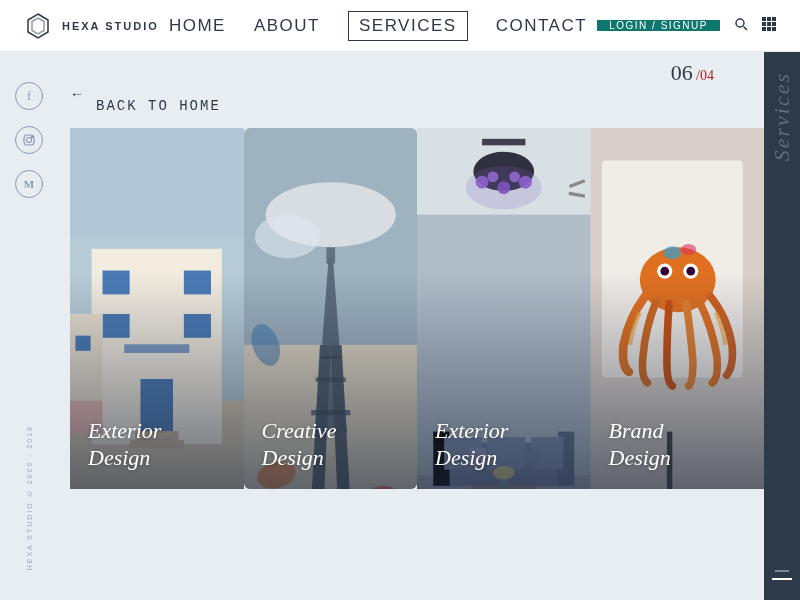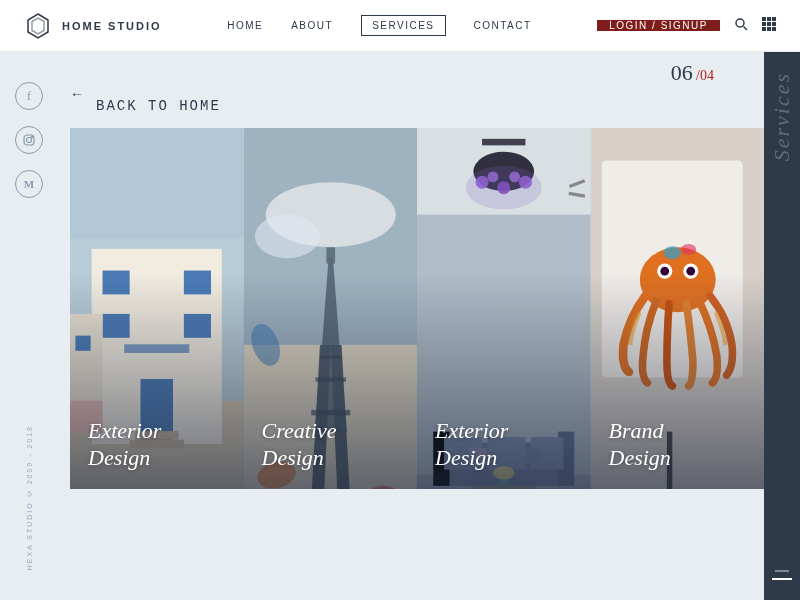--- a/index.html
+++ b/index.html
@@ -37,42 +37,42 @@
       letter-spacing: 2px;
       color: #2d3a4a;
     }
     .nav {
       display: flex;
       align-items: center;
       gap: 28px;
     }
     .nav-item {
       font-family: 'Arial', sans-serif;
-      font-size: 10px;
+      font-size: 17px;
       letter-spacing: 1.5px;
       color: #2d3a4a;
       text-transform: uppercase;
       cursor: pointer;
       text-decoration: none;
     }
     .nav-item.active {
       border: 1px solid #2d3a4a;
       padding: 4px 10px;
     }
     .header-right {
       display: flex;
       align-items: center;
       gap: 14px;
     }
     .login-btn {
       font-family: 'Arial', sans-serif;
       font-size: 10px;
       letter-spacing: 1.5px;
       color: #fff;
-      background: #7f1d1d;
+      background: #0f766e;
       padding: 0 12px;
       text-transform: uppercase;
       cursor: pointer;
     }
     .icon-btn {
       color: #2d3a4a;
       font-size: 14px;
       cursor: pointer;
     }
 
@@ -147,20 +147,21 @@
       overflow: hidden;
       cursor: pointer;
     }
 
     
     .card-exterior {
       background: linear-gradient(135deg, #c8d8e8 0%, #a8b8d0 100%);
     }
     .card-creative {
       background: linear-gradient(135deg, #e0d4c8 0%, #d4c8b8 100%);
+      border-radius: 6px;
     }
     .card-interior {
       background: linear-gradient(135deg, #d8e0e8 0%, #c8d4dc 100%);
     }
     .card-brand {
       background: linear-gradient(135deg, #e8e0d8 0%, #dcd4c8 100%);
     }
 
     
     .card-exterior .card-visual {
@@ -253,21 +254,21 @@
   </style>
 </head>
 <body>
 
 <header class="header">
   <div class="logo">
     <svg class="logo-icon" viewBox="0 0 28 28">
       <polygon class="hex-svg" points="14,2 24,8 24,20 14,26 4,20 4,8"></polygon>
       <polygon class="hex-svg" points="14,6 20,9.5 20,18.5 14,22 8,18.5 8,9.5" style="opacity:0.5"></polygon>
     </svg>
-    <span class="logo-text">HOME STUDIO</span>
+    <span class="logo-text">HEXA STUDIO</span>
   </div>
 
   <nav class="nav">
     <a class="nav-item">HOME</a>
     <a class="nav-item">ABOUT</a>
     <a class="nav-item active">SERVICES</a>
     <a class="nav-item">CONTACT</a>
   </nav>
 
   <div class="header-right">

